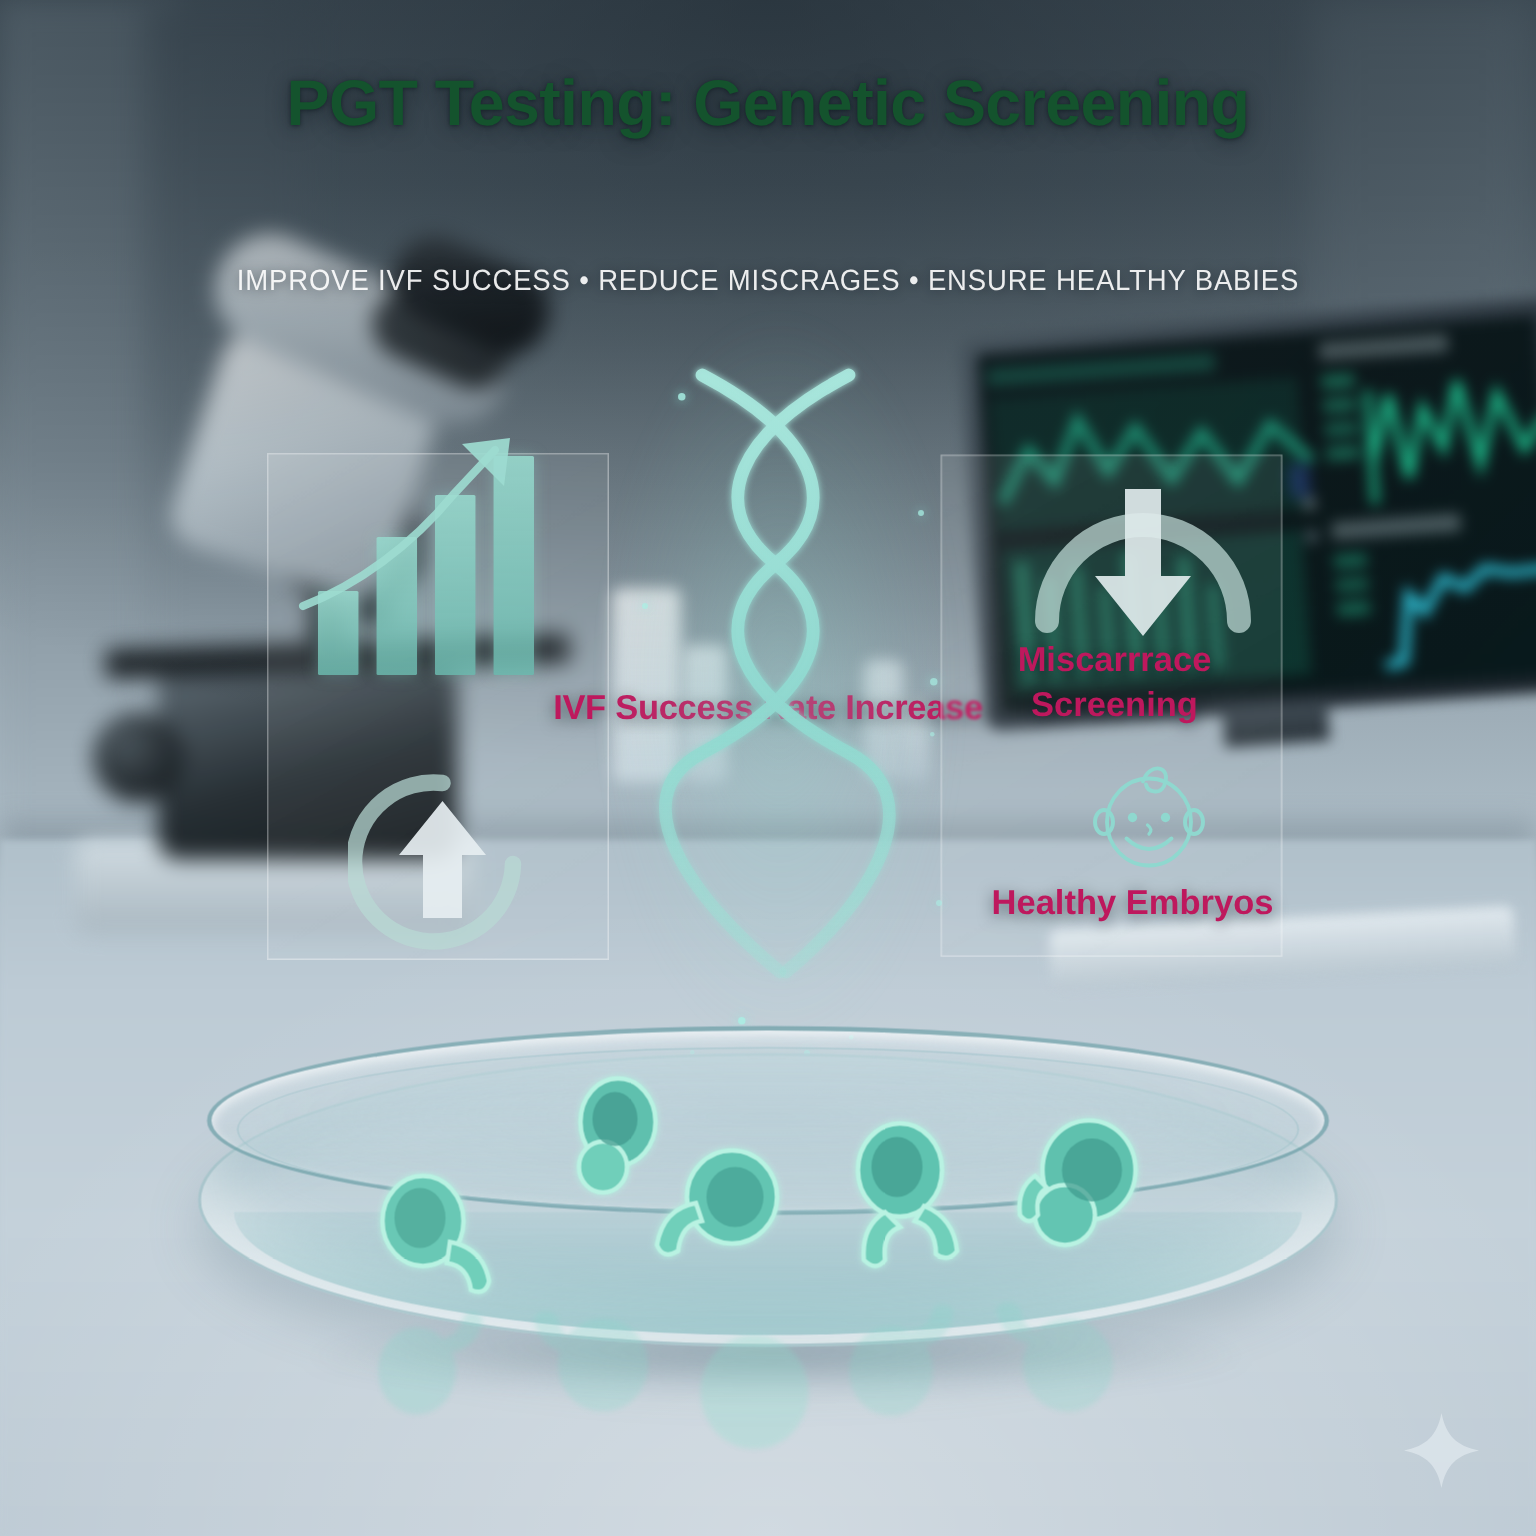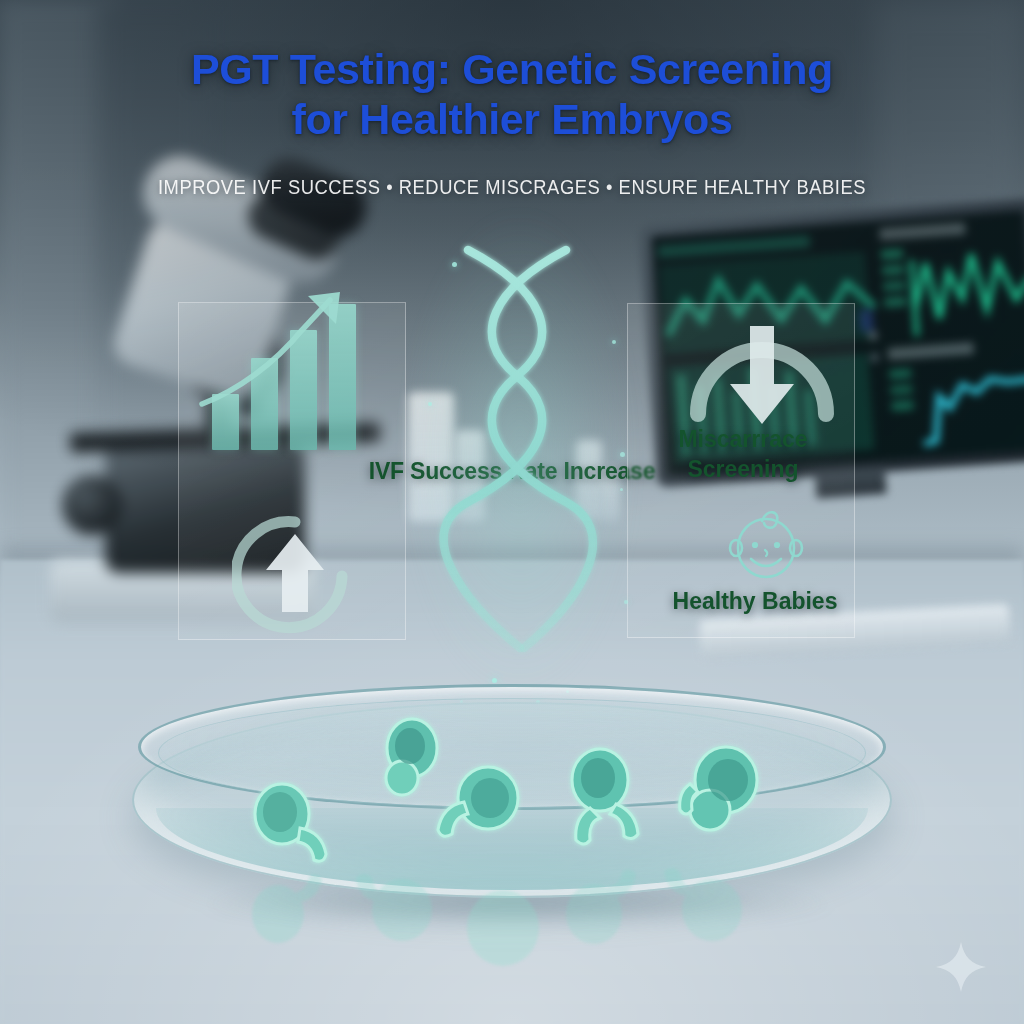--- a/index.html
+++ b/index.html
@@ -146,21 +146,21 @@
   }
   .keyboard{
     position:absolute;left:700px;top:612px;width:310px;height:40px;border-radius:6px;
     background:linear-gradient(180deg,#e4ecf1 0%,#b9c7d0 100%);
     filter:blur(4px);transform:rotate(-3deg);opacity:.95;
   }
 
   
   .headline{
     position:absolute;left:0;right:0;top:44px;text-align:center;
-    color:#1d4ed8;
+    color:#14532d;
     font-size:43px;line-height:1.17;font-weight:700;
     letter-spacing:-0.4px;
     text-shadow:0 2px 14px rgba(12,22,30,.55), 0 1px 3px rgba(12,22,30,.6);
     padding:0 70px;
   }
   .headline .l2{display:block;}
   .subhead{
     position:absolute;left:0;right:0;top:176px;text-align:center;
     color:rgba(255,255,255,.90);
     font-size:19.5px;letter-spacing:.6px;font-weight:400;
@@ -173,21 +173,21 @@
     position:absolute;
     border:1px solid rgba(255,255,255,.34);
     background:linear-gradient(150deg,rgba(255,255,255,.085) 0%,rgba(255,255,255,.025) 100%);
     backdrop-filter:blur(1px);
   }
   .card-left{left:178px;top:302px;width:228px;height:338px;}
   .card-right{left:627px;top:303px;width:228px;height:335px;}
 
   .card-label{
     position:absolute;left:0;right:0;text-align:center;
-    color:#14532d;font-weight:700;
+    color:#be185d;font-weight:700;
     text-shadow:0 2px 10px rgba(10,20,28,.55);
     white-space:nowrap;
   }
   .lbl-ivf{top:458px;left:0;right:0;font-size:23px;letter-spacing:-.2px;}
   .lbl-mis{top:424px;left:600px;width:286px;font-size:23px;line-height:1.32;white-space:normal;}
   .lbl-baby{top:588px;left:612px;width:286px;font-size:23px;}
 
   
   .barchart{position:absolute;left:204px;top:310px;width:180px;height:140px;}
   .bar{position:absolute;bottom:0;width:27px;border-radius:1px;
@@ -320,21 +320,20 @@
       <div class="blk" style="left:202px;top:88px;width:14px;height:22px;background:rgba(45,70,150,.55)"></div>
     </div>
     <div class="mon-stand"></div>
   </div>
   <div class="keyboard"></div>
 
   <div class="bg-vign"></div>
 
   <div class="headline">
     <span>PGT Testing: Genetic Screening</span>
-    <span class="l2">for Healthier Embryos</span>
   </div>
   <div class="subhead">IMPROVE IVF SUCCESS • REDUCE MISCRAGES • ENSURE HEALTHY BABIES</div>
 
   <div class="card card-left"></div>
 
   <div class="barchart">
     <div class="bar" style="left:8px;height:56px;"></div>
     <div class="bar" style="left:47px;height:92px;"></div>
     <div class="bar" style="left:86px;height:120px;"></div>
     <div class="bar" style="left:125px;height:146px;"></div>
@@ -367,21 +366,21 @@
     <ellipse cx="46" cy="44" rx="28" ry="29" fill="none" stroke="#8fd8cf" stroke-width="2.6"></ellipse>
     <ellipse cx="16" cy="44" rx="6" ry="8" fill="none" stroke="#8fd8cf" stroke-width="2.6"></ellipse>
     <ellipse cx="76" cy="44" rx="6" ry="8" fill="none" stroke="#8fd8cf" stroke-width="2.6"></ellipse>
     <path d="M42 17 C46 4, 62 6, 56 20 C53 26, 45 24, 44 19" fill="none" stroke="#8fd8cf" stroke-width="2.6" stroke-linecap="round"></path>
     <circle cx="35" cy="41" r="3.1" fill="#8fd8cf"></circle>
     <circle cx="57" cy="41" r="3.1" fill="#8fd8cf"></circle>
     <path d="M45 46 q4 3 1 6" fill="none" stroke="#8fd8cf" stroke-width="2.2" stroke-linecap="round"></path>
     <path d="M31 55 q15 14 30 0" fill="none" stroke="#8fd8cf" stroke-width="2.6" stroke-linecap="round"></path>
   </svg>
 
-  <div class="card-label lbl-baby">Healthy Babies</div>
+  <div class="card-label lbl-baby">Healthy Embryos</div>
 
   <div class="dna-glow"></div>
   <div class="dna">
     <svg viewBox="0 0 170 430" xmlns="http://www.w3.org/2000/svg">
       <defs>
         <linearGradient id="dg" x1="0" y1="0" x2="0" y2="1">
           <stop offset="0%" stop-color="#a8e6dc" stop-opacity=".95"></stop>
           <stop offset="55%" stop-color="#8fd8cf" stop-opacity=".95"></stop>
           <stop offset="100%" stop-color="#9fe0d6" stop-opacity=".30"></stop>
         </linearGradient>

